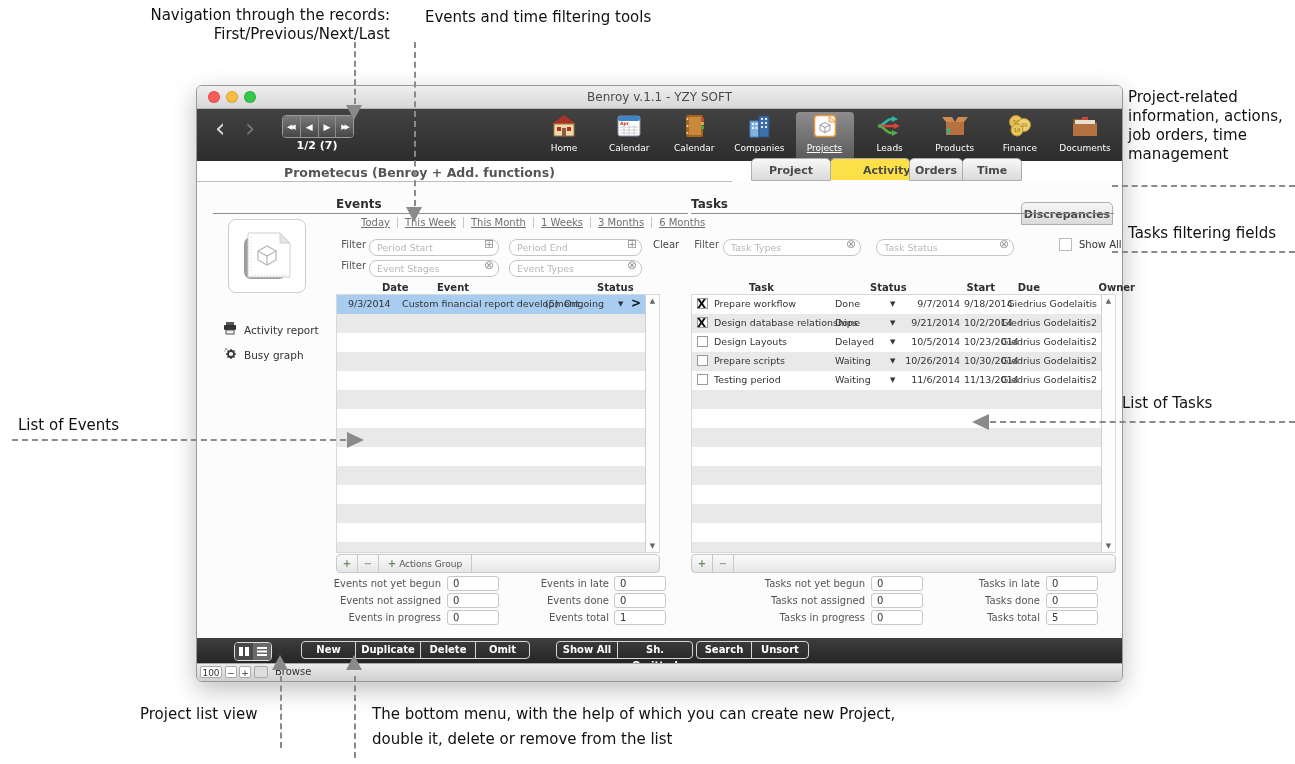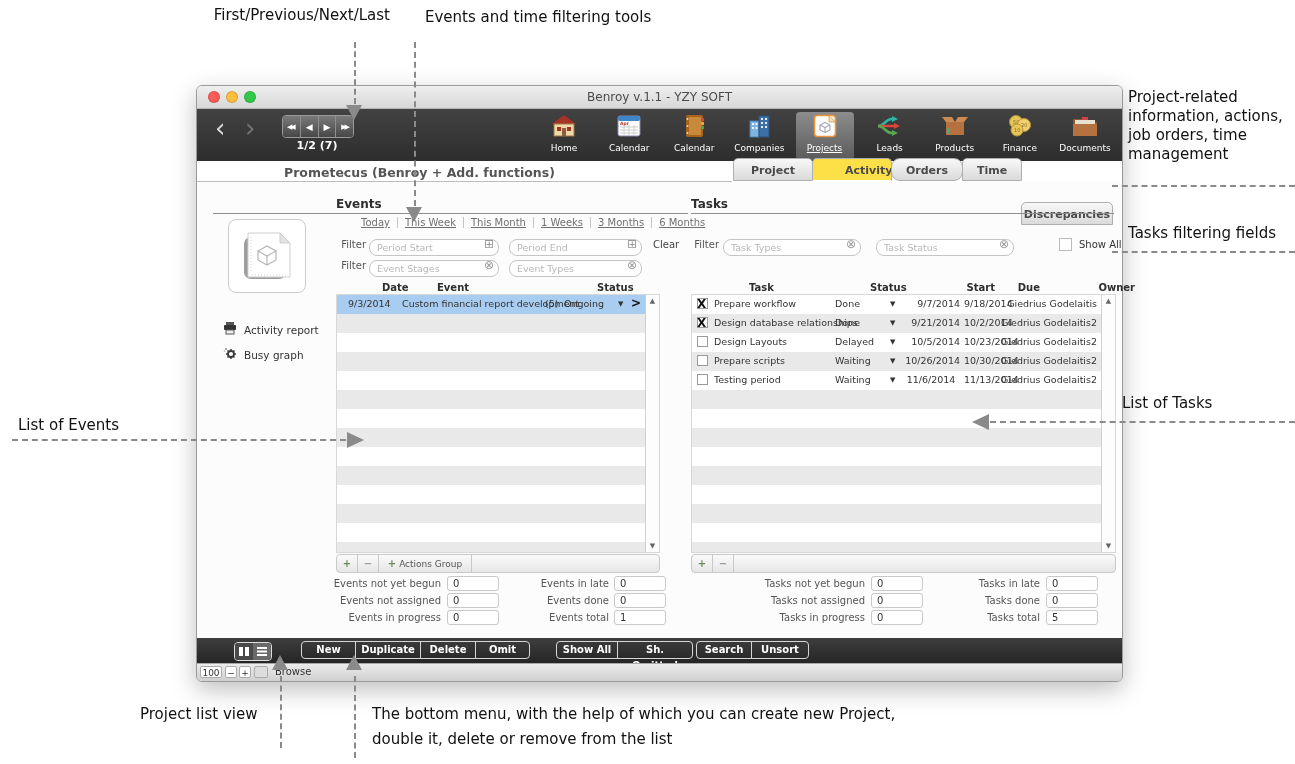--- a/index.html
+++ b/index.html
@@ -102,20 +102,21 @@
   .sb-box{position:absolute;top:2px;height:12px;background:#fff;border:1px solid #aaa;border-radius:2px;
           font-size:9px;color:#333;text-align:center;line-height:12px;box-sizing:border-box;}
   .sb-txt{position:absolute;top:2px;font-size:10px;color:#333;}
 </style>
 </head>
 <body>
 
 <div id="canvas">
 
   <div class="ann" style="left:150px;top:6px;width:240px;text-align:right;">
+    <div>Navigation through the records:</div>
     <div>First/Previous/Next/Last</div>
   </div>
   <div class="ann" style="left:425px;top:8px;">Events and time filtering tools</div>
   <div class="ann" style="left:1128px;top:88px;width:162px;">Project-related information, actions, job orders, time management</div>
   <div class="ann" style="left:1128px;top:224px;">Tasks filtering fields</div>
   <div class="ann" style="left:1122px;top:394px;">List of Tasks</div>
   <div class="ann" style="left:18px;top:416px;">List of Events</div>
   <div class="ann" style="left:140px;top:705px;">Project list view</div>
   <div class="ann" style="left:372px;top:702px;line-height:25px;">
     <div>The bottom menu, with the help of which you can create new Project,</div>
@@ -281,21 +282,21 @@
         </div>
       </div>
     </div>
 
     <div id="headstrip"></div>
     <div id="record-title">Prometecus (Benroy + Add. functions)</div>
     <div id="tabsep"></div>
     <div id="tabs">
       <div class="tab" style="width:80px;">Project</div>
       <div class="tab active" style="width:80px;">Activity</div>
-      <div class="tab" style="width:72px;border-radius:9px;">Orders</div>
+      <div class="tab" style="width:54px;">Orders</div>
       <div class="tab" style="width:60px;">Time</div>
       <div class="tab" style="width:92px;margin-top:44px;">Discrepancies</div>
     </div>
 
     <div id="thumb">
       <svg width="58" height="54" viewBox="0 0 58 54">
         <rect x="6" y="8" width="42" height="42" rx="7" fill="#9d9d9d"></rect>
         <path d="M10,4 h32 l10,10 v34 h-42 z" fill="#fff" stroke="#cfcfcf"></path>
         <path d="M42,4 l10,10 h-10 z" fill="#e4e4e4" stroke="#cfcfcf"></path>
         <g fill="none" stroke="#b5b5b5" stroke-width="1.2">
@@ -501,21 +502,21 @@
         <span style="left:210px;width:58px;text-align:right;">10/26/2014</span>
         <span style="left:272px;width:41px;text-align:right;">10/30/2014</span>
         <span style="left:305px;width:100px;text-align:right;">Giedrius Godelaitis2</span>
       </div>
       <div class="lrow" style="top:76px;width:409px;">
         <span class="cb" style="left:5px;"></span>
         <span class="xmark" style="left:5px;top:2px;"></span>
         <span style="left:22px;">Testing period</span>
         <span style="left:143px;">Waiting</span>
         <span class="ddown" style="left:198px;top:5px;">▼</span>
-        <span style="left:210px;width:58px;text-align:center;">11/6/2014</span>
+        <span style="left:210px;width:58px;text-align:right;">11/6/2014</span>
         <span style="left:272px;width:41px;text-align:right;">11/13/2014</span>
         <span style="left:305px;width:100px;text-align:right;">Giedrius Godelaitis2</span>
       </div>
       <div class="vscroll">
         <div class="up">▲</div>
         <div class="dn">▼</div>
       </div>
     </div>
 
     <div class="lfooter" style="left:494px;top:468px;width:423px;">

